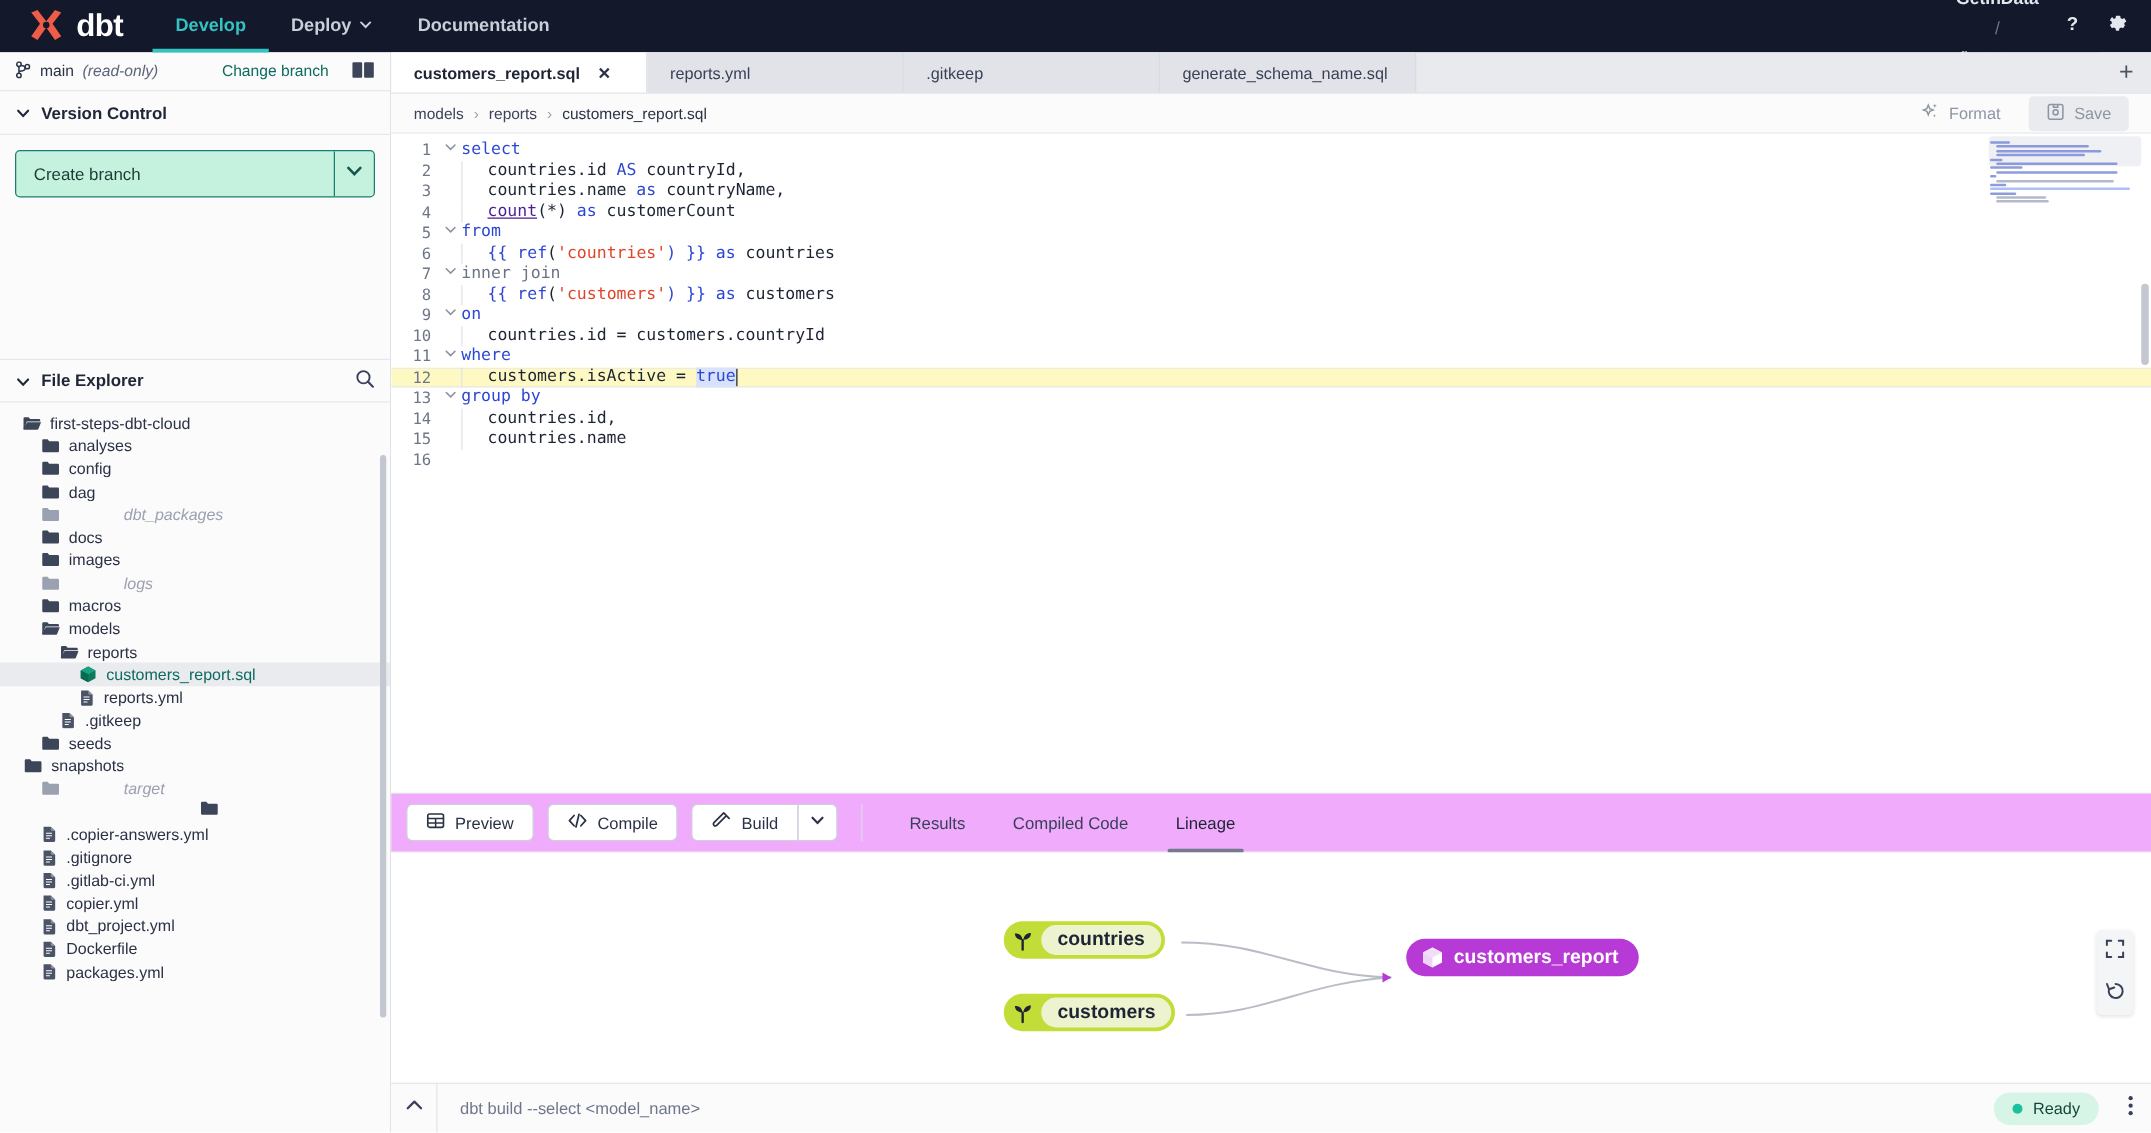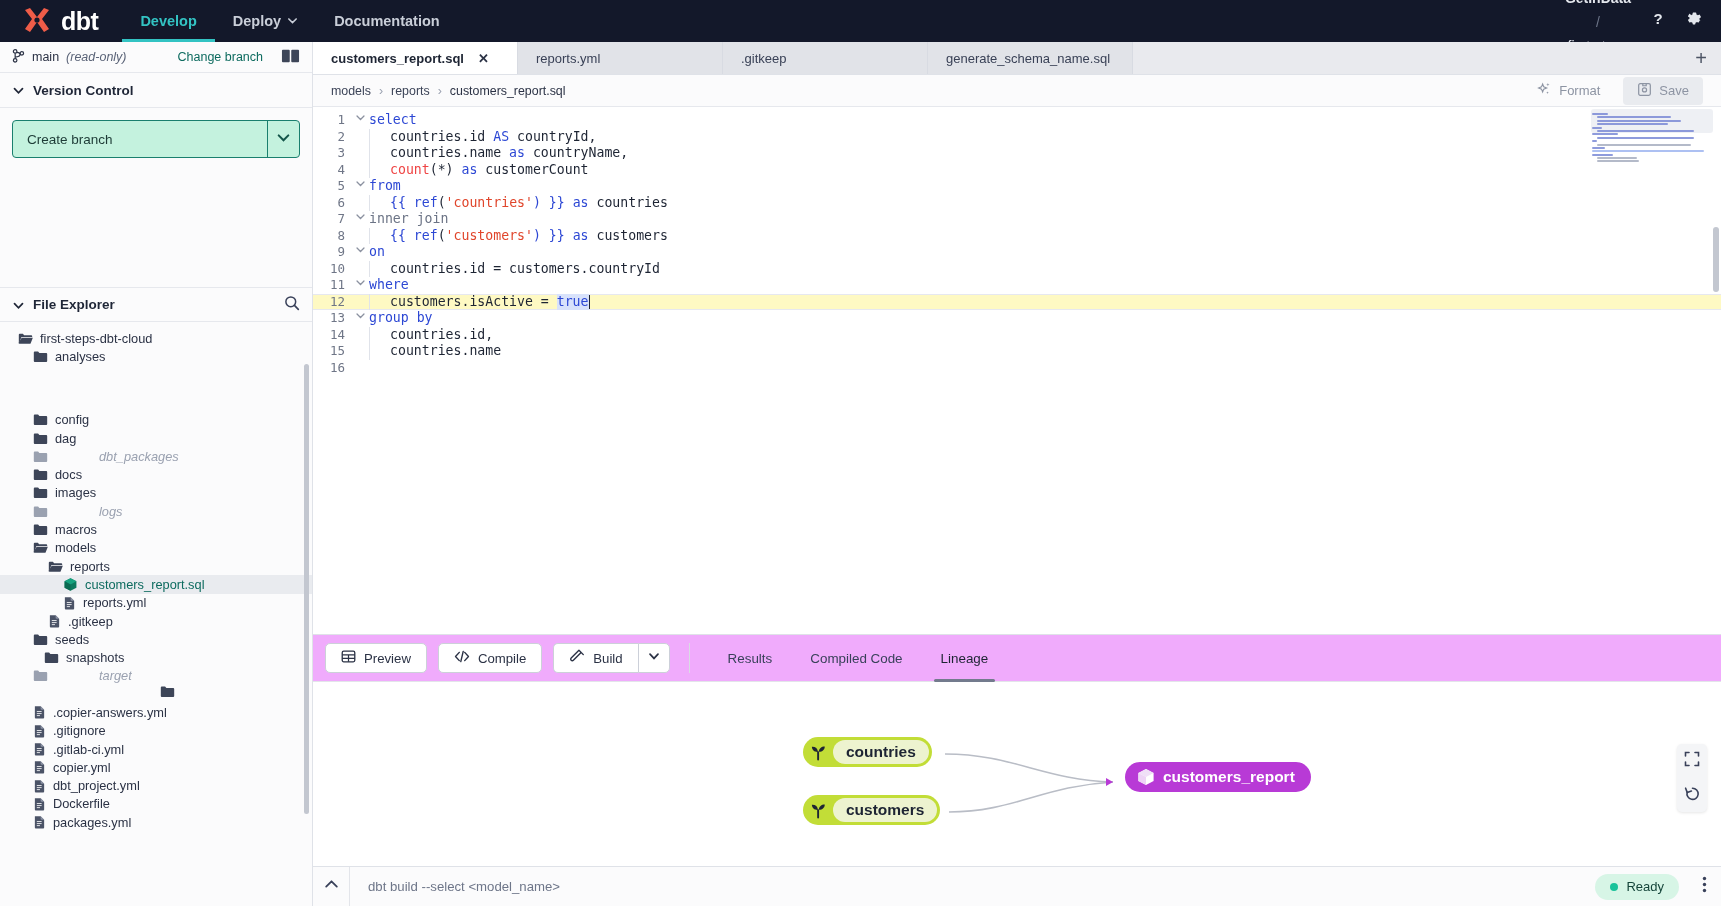--- a/index.html
+++ b/index.html
@@ -150,21 +150,21 @@
   .cline.cur { background: #fef9c3; box-shadow: inset 0 -1px 0 #e6e8f0, inset 0 1px 0 #e6e8f0; }
   .lnum {
     width: 38px; flex: 0 0 38px; text-align: right; color: #6f7687;
     font-size: 12.5px; padding-right: 6px;
   }
   .fold { width: 18px; flex: 0 0 18px; color: #8b91a0; font-size: 10px; text-align:center; }
   .ind { width: 16px; flex: 0 0 16px; border-left: 1px solid #e0e3ea; height: 16.5px; }
   .ctext { white-space: pre; }
   .kw  { color: #2c47d4; }
   .kwm { color: #6b7385; }
-  .fn  { color: #ef4444; }
+  .fn  { color: #4c1d95; text-decoration: underline; }
   .str { color: #e0452b; }
   .jj  { color: #2c47d4; }
   .pl  { color: #1d2433; }
   .sel { background: #d8e2fb; }
   .caret-bar {
     display:inline-block; width: 1.5px; height: 14px; background: #1d2433;
     vertical-align: -3px;
   }
   .minimap {
     position: absolute; right: 14px; top: 6px; width: 115px; height: 42px;
@@ -396,21 +396,21 @@
             <span class="tlabel">first-steps-dbt-cloud</span>
           </div>
           <div class="trow" style="padding-left: 33px;">
             <span class="ticon">
               <svg width="15" height="13" viewBox="0 0 16 14">
                 <path d="M0.8 2.6a1 1 0 011-1h3.6l1.4 1.6h7.4a1 1 0 011 1v7.6a1 1 0 01-1 1H1.8a1 1 0 01-1-1z" fill="#3d4558"></path>
               </svg>
             </span>
             <span class="tlabel">analyses</span>
           </div>
-          <div class="trow" style="padding-left: 33px; margin-top: 45px;">
+          <div class="trow" style="padding-left: 33px;">
             <span class="ticon">
               <svg width="15" height="13" viewBox="0 0 16 14">
                 <path d="M0.8 2.6a1 1 0 011-1h3.6l1.4 1.6h7.4a1 1 0 011 1v7.6a1 1 0 01-1 1H1.8a1 1 0 01-1-1z" fill="#3d4558"></path>
               </svg>
             </span>
             <span class="tlabel">config</span>
           </div>
           <div class="trow" style="padding-left: 33px;">
             <span class="ticon">
               <svg width="15" height="13" viewBox="0 0 16 14">
@@ -508,21 +508,21 @@
             <span class="tlabel">.gitkeep</span>
           </div>
           <div class="trow" style="padding-left: 33px;">
             <span class="ticon">
               <svg width="15" height="13" viewBox="0 0 16 14">
                 <path d="M0.8 2.6a1 1 0 011-1h3.6l1.4 1.6h7.4a1 1 0 011 1v7.6a1 1 0 01-1 1H1.8a1 1 0 01-1-1z" fill="#3d4558"></path>
               </svg>
             </span>
             <span class="tlabel">seeds</span>
           </div>
-          <div class="trow" style="padding-left: 44px;">
+          <div class="trow" style="padding-left: 19px;">
             <span class="ticon">
               <svg width="15" height="13" viewBox="0 0 16 14">
                 <path d="M0.8 2.6a1 1 0 011-1h3.6l1.4 1.6h7.4a1 1 0 011 1v7.6a1 1 0 01-1 1H1.8a1 1 0 01-1-1z" fill="#3d4558"></path>
               </svg>
             </span>
             <span class="tlabel">snapshots</span>
           </div>
           <div class="trow muted" style="padding-left: 33px;">
             <span class="ticon">
               <svg width="15" height="13" viewBox="0 0 16 14">
@@ -809,21 +809,21 @@
             <div class="node node-src" style="left: 490px; top: 113px;">
               <span class="nicon">
                 <svg width="19" height="17" viewBox="0 0 20 18">
                   <path d="M9.6 16.5 V8.6" stroke="#1d2433" stroke-width="2" stroke-linecap="round"></path>
                   <path d="M9.4 8.4 C5.6 8.6 3.2 6.4 3 2.9 C6.6 2.6 9.2 4.6 9.4 8.4 Z" fill="#1d2433"></path>
                   <path d="M10.2 8.2 C10.6 4.8 13 2.6 16.6 2.6 C16.6 6.2 14 8.4 10.2 8.2 Z" fill="#1d2433"></path>
                 </svg>
               </span>
               <span class="nlabel">customers</span>
             </div>
-            <div class="node node-model" style="left: 812px; top: 80px;">
+            <div class="node node-model" style="left: 812px; top: 69px;">
               <span class="nicon">
                 <svg width="20" height="20" viewBox="0 0 20 20">
                   <path d="M10 2 L17.6 6 V14 L10 18 L2.4 14 V6 Z" fill="#ffffff"></path>
                   <path d="M10 2 L17.6 6 L10 10 L2.4 6 Z" fill="#f0e0f7"></path>
                   <path d="M10 10 V18 L2.4 14 V6 Z" fill="#eed4f6"></path>
                 </svg>
               </span>
               <span class="nlabel">customers_report</span>
             </div>
           </div>

